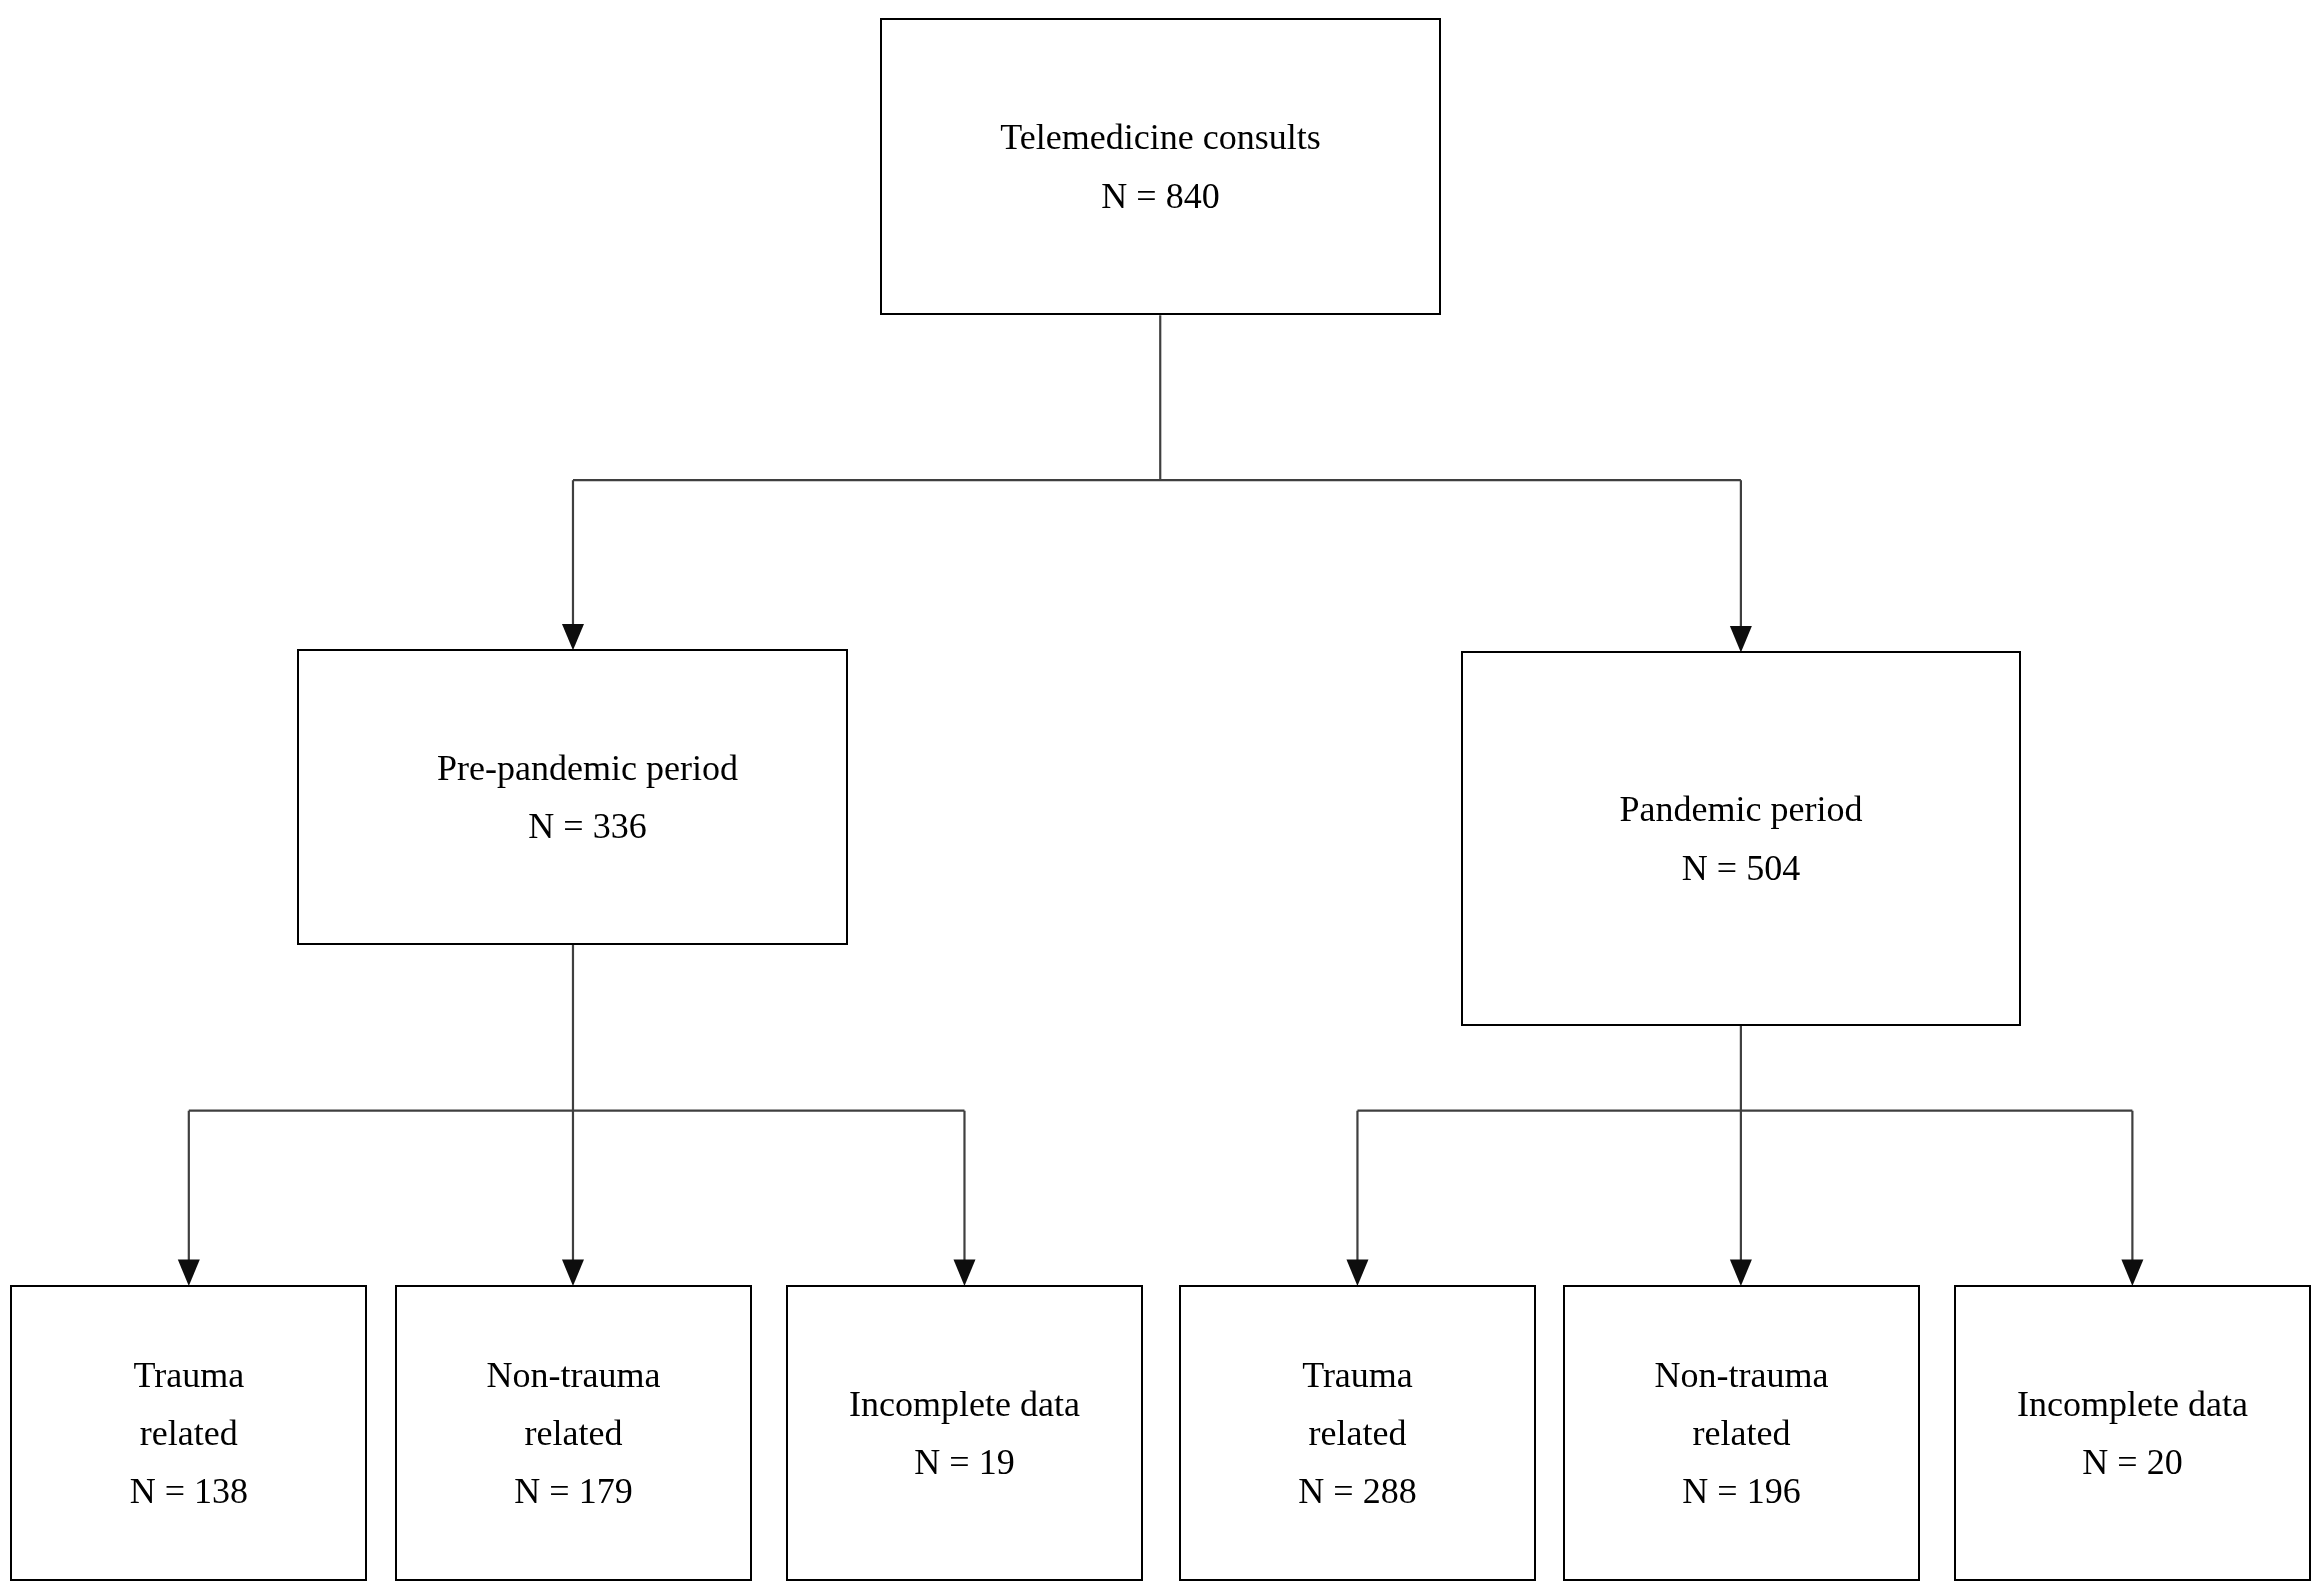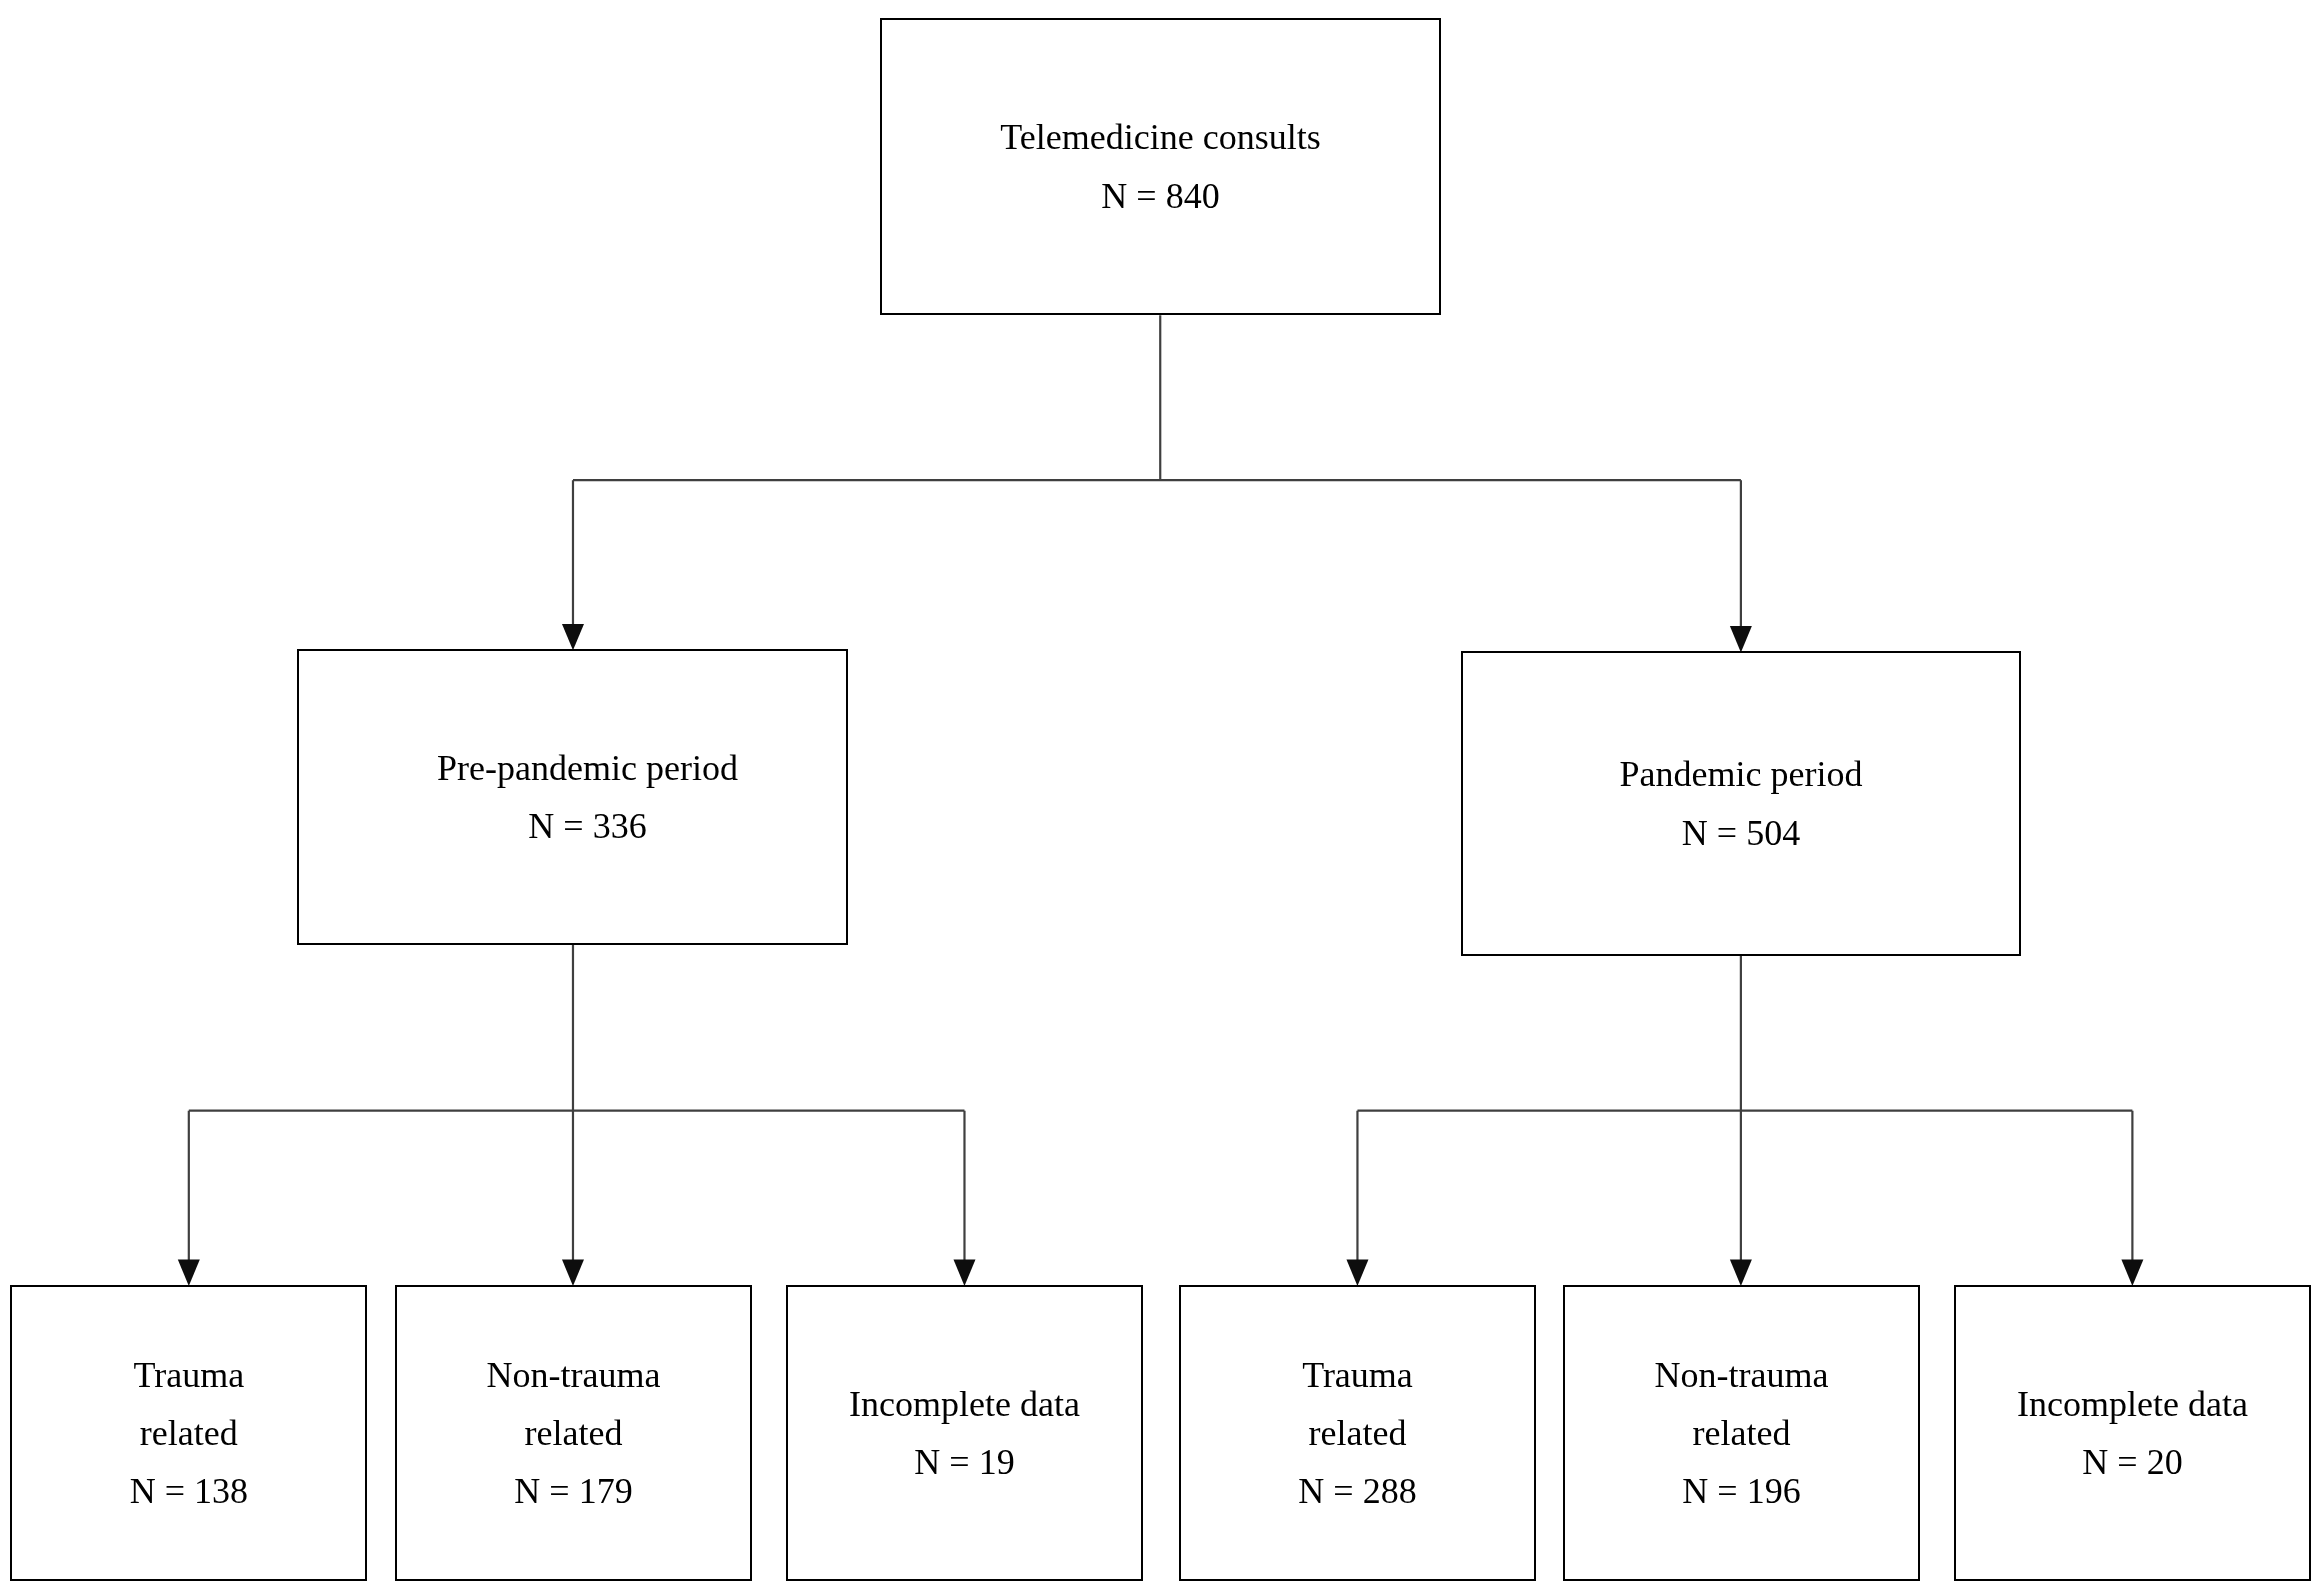--- a/index.html
+++ b/index.html
@@ -29,21 +29,21 @@
   }
   .node-text {
     white-space: pre-line;
     font-size: 36px;
     line-height: 1.62;
     color: #000000;
   }
   
   #n-root { left: 880px; top: 18.3px;   width: 561px; height: 297px; }
   #n-pre  { left: 297px;  top: 649px;  width: 551px; height: 296px; padding-left: 30px; }
-  #n-pan  { left: 1461px; top: 651px;  width: 560px; height: 305px; }
+  #n-pan  { left: 1461px; top: 651px;  width: 560px; height: 375px; }
   #n-b1   { left: 10.3px;   top: 1285px; width: 357px; height: 296px; }
   #n-b2   { left: 395px;  top: 1285px; width: 357px; height: 296px; }
   #n-b3   { left: 786px; top: 1285px; width: 357px; height: 296px; }
   #n-b4   { left: 1179px; top: 1285px; width: 357px; height: 296px; }
   #n-b5   { left: 1563px; top: 1285px; width: 357px; height: 296px; }
   #n-b6   { left: 1954px; top: 1285px; width: 357px; height: 296px; }
 </style>
 </head>
 <body>
 

